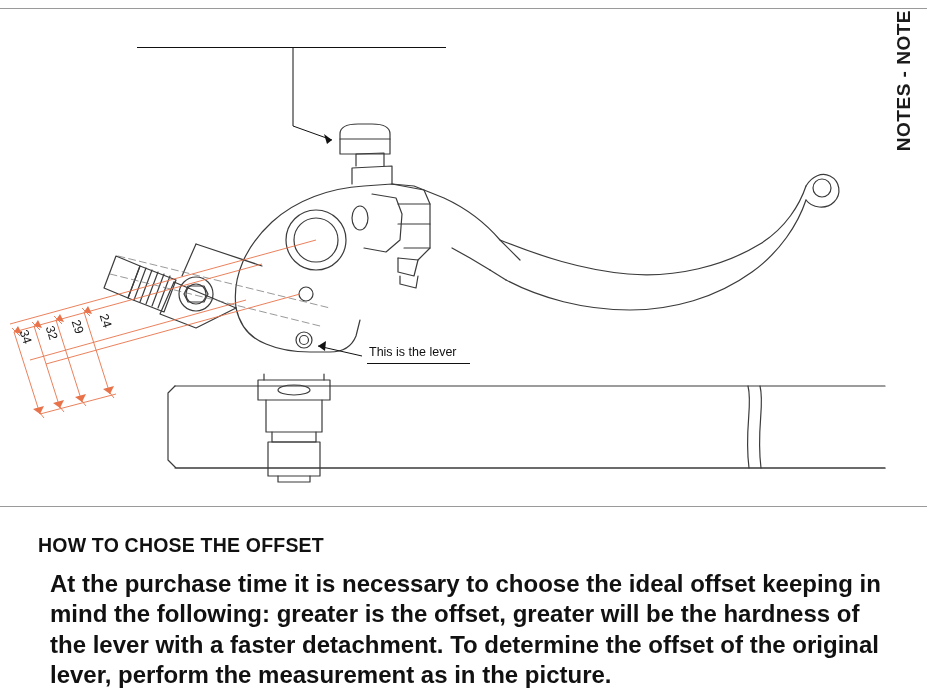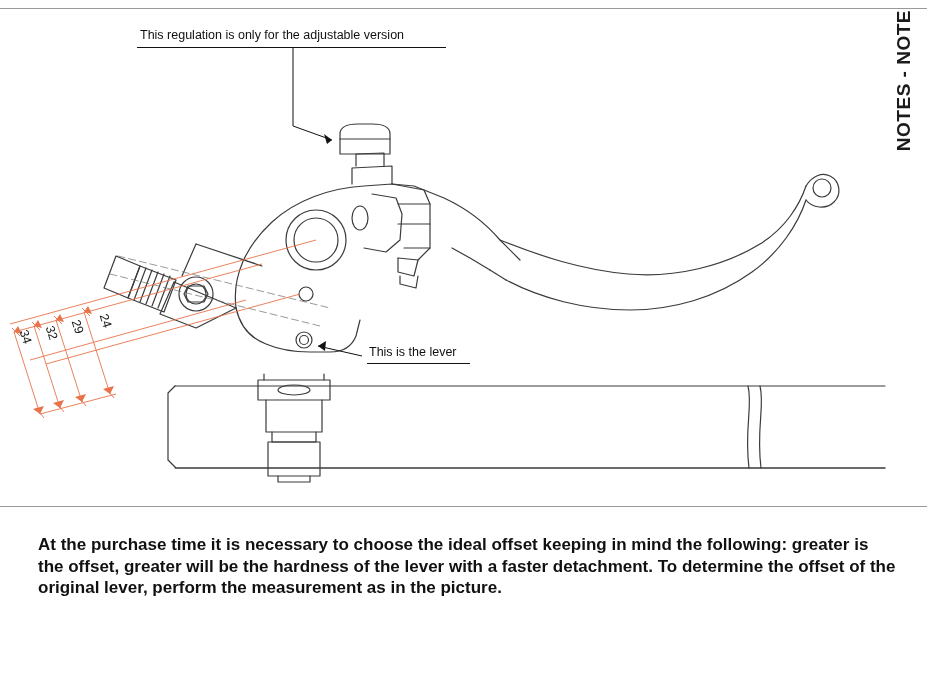--- a/index.html
+++ b/index.html
@@ -116,22 +116,22 @@
     width: 860px;
   }
   #text-block h1 {
     margin: 0 0 2px 0;
     font-size: 19.5px;
     font-weight: bold;
     letter-spacing: 0.2px;
     color: #111;
   }
   #text-block p {
-    margin: 0;
-    font-size: 17px;
+    margin: 12px;
+    font-size: 24px;
     font-weight: bold;
     line-height: 1.27;
     color: #111;
   }
 </style>
 </head>
 <body>
 
 <div id="page">
 
@@ -271,23 +271,23 @@
         <polygon points="110,386 114,378 103,381"></polygon>
       </g>
     </svg>
   </div>
 
   <div class="dim" style="left:30px; top:328px; transform: rotate(72deg);">34</div>
   <div class="dim" style="left:56px; top:324px; transform: rotate(72deg);">32</div>
   <div class="dim" style="left:82px; top:318px; transform: rotate(72deg);">29</div>
   <div class="dim" style="left:110px; top:312px; transform: rotate(72deg);">24</div>
 
-  <div class="anno" id="anno-adjustable">This regulation is only for the adjustable version</div>
   <div id="anno-adjustable-underline"></div>
 
   <div class="anno" id="anno-offset">This is the lever</div>
   <div id="anno-offset-underline"></div>
 
   <div id="text-block">
+    <h1>HOW TO CHOSE THE OFFSET</h1>
     <p>At the purchase time it is necessary to choose the ideal offset keeping in mind the following: greater is the offset, greater will be the hardness of the lever with a faster detachment. To determine the offset of the original lever, perform the measurement as in the picture.</p>
   </div>
 
 </div>
 
 </body></html>

